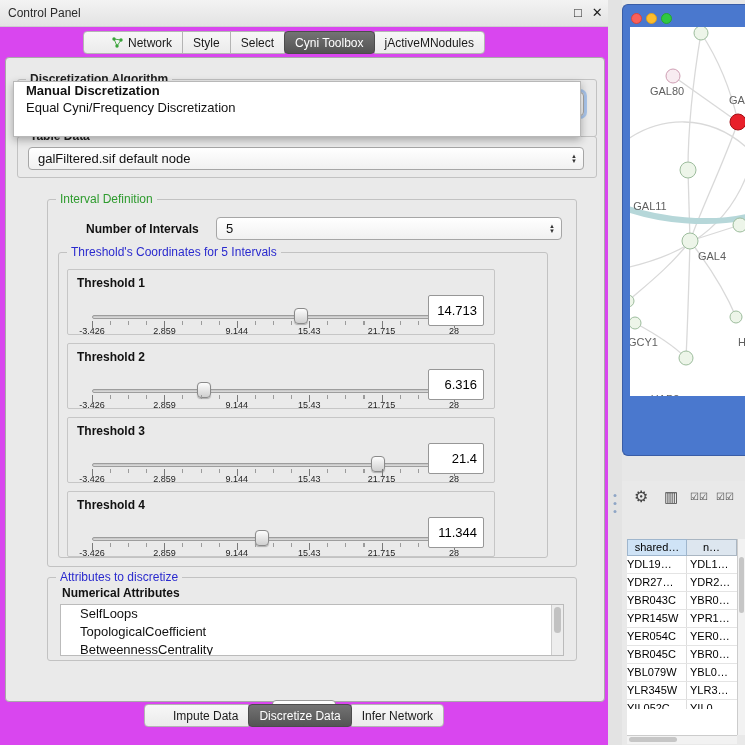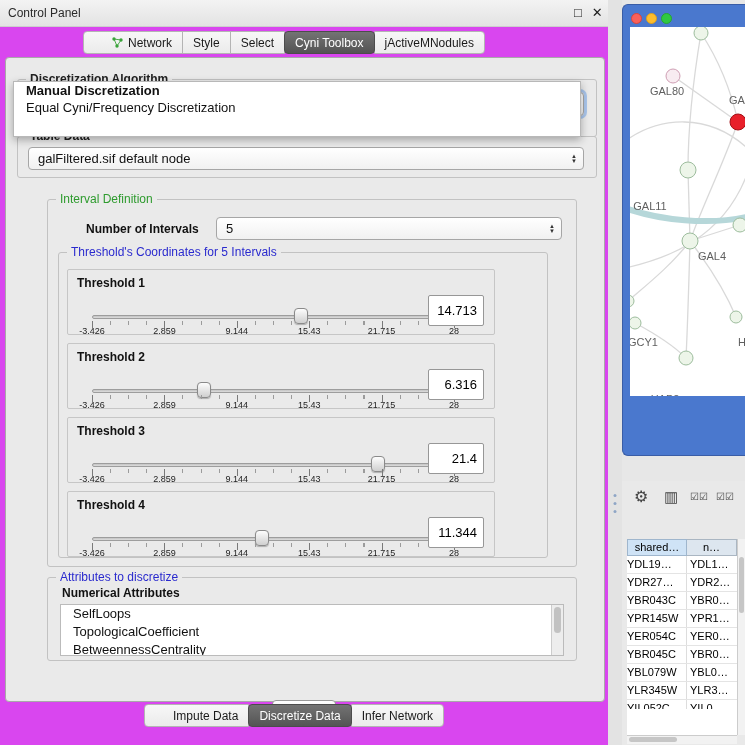--- a/index.html
+++ b/index.html
@@ -42,21 +42,21 @@
   .thumb{position:absolute;top:38px;width:14px;height:16px;background:linear-gradient(#fdfdfd,#cfcfcf);border:1px solid #8a8a8a;border-radius:4px;box-shadow:0 1px 1px rgba(0,0,0,.25);box-sizing:border-box;}
   .ticks{position:absolute;left:24px;top:51px;width:363px;height:7px;}
   .ticks .minor{position:absolute;left:0;top:0;width:100%;height:4px;background:repeating-linear-gradient(90deg,#9b9b9b 0 1px,transparent 1px 18.1px);}
   .ticks .major{position:absolute;left:0;top:0;width:100%;height:7px;background:repeating-linear-gradient(90deg,#7a7a7a 0 1px,transparent 1px 72.4px);}
   .scale-row{position:absolute;left:0;top:56px;width:100%;height:10px;}
   .scale-label{position:absolute;transform:translateX(-50%);font-size:9px;color:#222;white-space:nowrap;}
   .value-box{position:absolute;right:10px;top:25px;width:56px;height:31px;background:#fff;border:1px solid #979797;border-radius:2px;box-sizing:border-box;font-size:13px;color:#000;text-align:right;line-height:29px;padding-right:6px;}
   .attr-group{left:41px;top:519px;width:528px;height:82px;}
   .attr-label{position:absolute;left:14px;top:8px;font-size:12px;font-weight:bold;color:#111;}
   .attr-list{position:absolute;left:12px;top:26px;width:504px;height:52px;background:#fff;border:1px solid #bbb;box-sizing:border-box;overflow:hidden;}
-  .attr-item{height:18px;line-height:18px;font-size:13px;color:#111;padding-left:12px;white-space:nowrap;}
+  .attr-item{height:18px;line-height:18px;font-size:13px;color:#111;padding-left:19px;white-space:nowrap;}
   .attr-scroll{position:absolute;right:0;top:0;width:12px;height:100%;background:#ededed;border-left:1px solid #ccc;box-sizing:border-box;}
   .attr-scroll .sthumb{position:absolute;left:2px;top:2px;width:7px;height:26px;background:#c2c2c2;border-radius:4px;}
   .apply-btn{position:absolute;left:266px;top:642px;width:64px;height:21px;background:linear-gradient(#ffffff,#e2e2e2);border:1px solid #9a9a9a;border-radius:4px;box-sizing:border-box;font-size:13px;color:#111;text-align:center;line-height:19px;}
   .bottom-tabs{position:absolute;left:145px;top:704px;display:flex;height:22px;}
   
   .divider{position:absolute;left:608px;top:0;width:14px;height:745px;background:#e3e3e3;}
   .divider .dot{position:absolute;left:50%;transform:translateX(-50%);width:3px;height:3px;border-radius:50%;background:#8fa6c6;}
   
   .net-window{position:absolute;left:622px;top:4px;width:123px;height:452px;background:#4a78ce;border:1px solid #3a5da6;border-right:none;border-radius:6px 0 0 6px;box-sizing:border-box;}
   .traffic{position:absolute;left:8px;top:8px;display:flex;gap:4px;}

